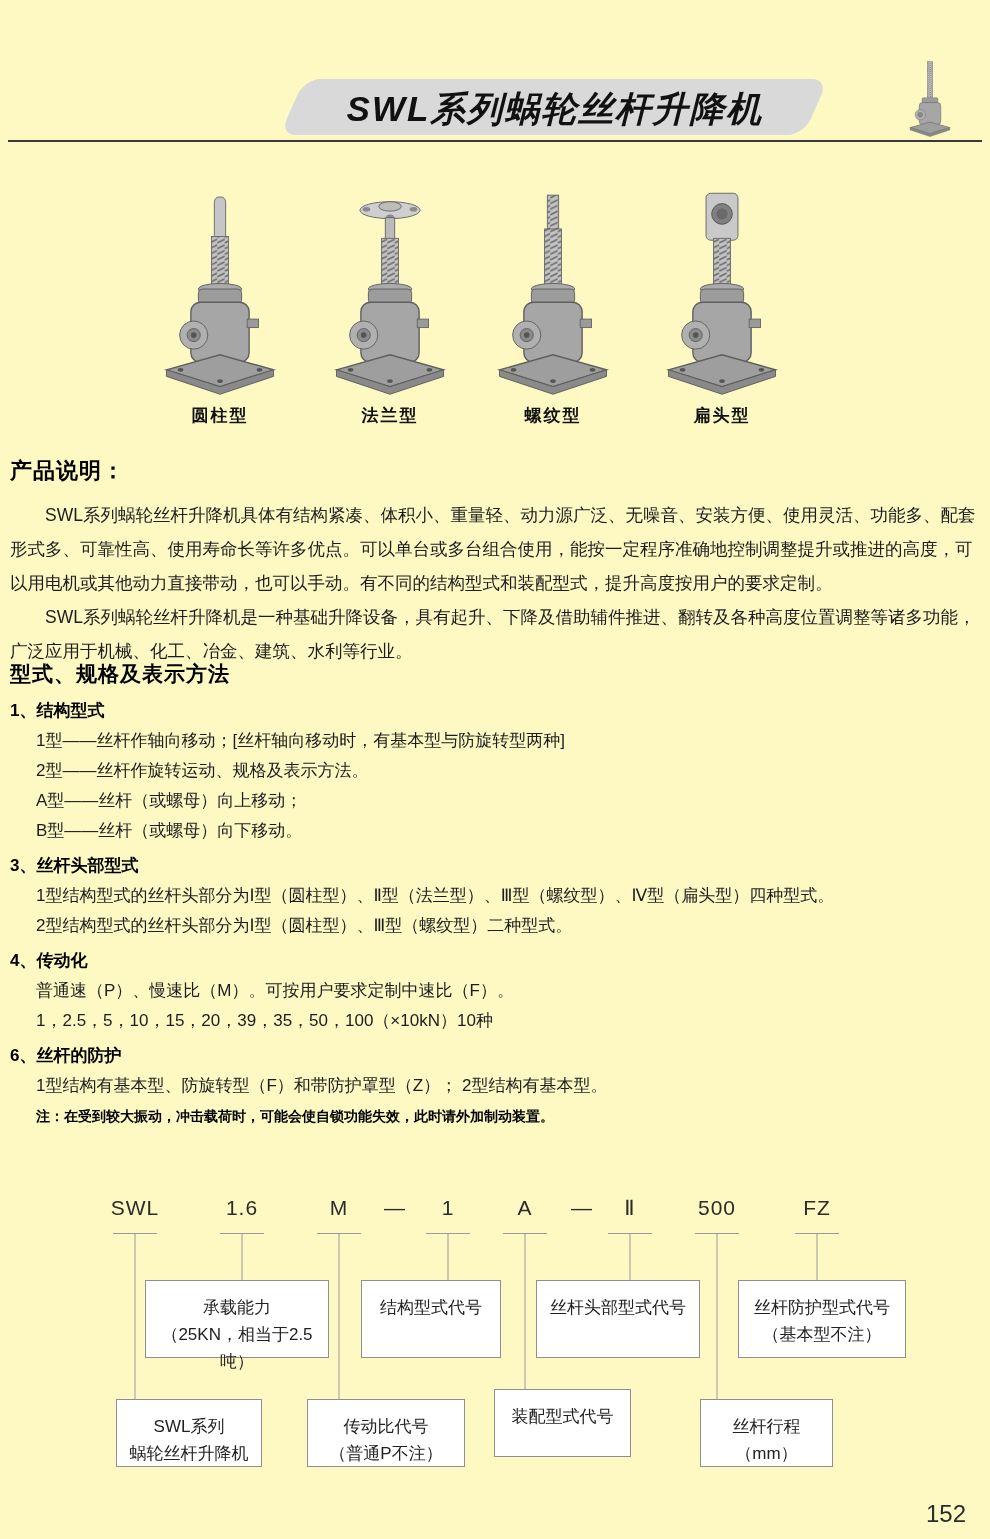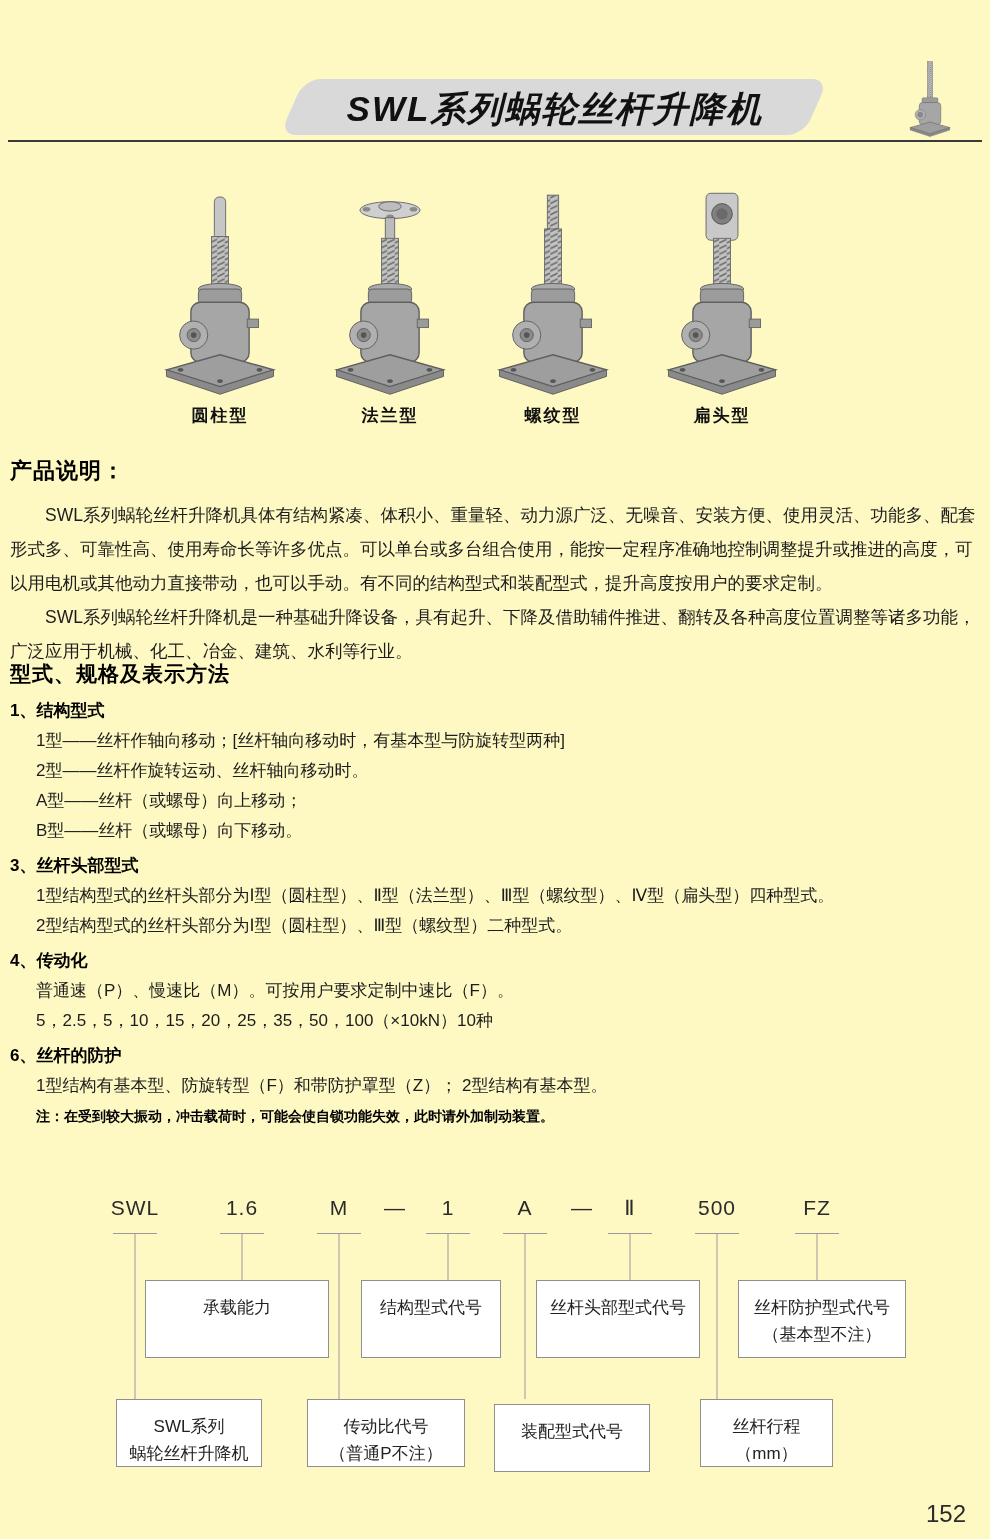--- a/index.html
+++ b/index.html
@@ -163,33 +163,33 @@
     <h2>产品说明：</h2>
     <p>SWL系列蜗轮丝杆升降机具体有结构紧凑、体积小、重量轻、动力源广泛、无噪音、安装方便、使用灵活、功能多、配套形式多、可靠性高、使用寿命长等许多优点。可以单台或多台组合使用，能按一定程序准确地控制调整提升或推进的高度，可以用电机或其他动力直接带动，也可以手动。有不同的结构型式和装配型式，提升高度按用户的要求定制。</p>
     <p>SWL系列蜗轮丝杆升降机是一种基础升降设备，具有起升、下降及借助辅件推进、翻转及各种高度位置调整等诸多功能，广泛应用于机械、化工、冶金、建筑、水利等行业。</p>
   </div>
 
   <div class="spec">
     <h2>型式、规格及表示方法</h2>
 
     <div class="sec-title">1、结构型式</div>
     <div class="sec-line">1型——丝杆作轴向移动；[丝杆轴向移动时，有基本型与防旋转型两种]</div>
-    <div class="sec-line">2型——丝杆作旋转运动、丝杆轴向移动时。</div>
+    <div class="sec-line">2型——丝杆作旋转运动、规格及表示方法。</div>
 
     <div class="sec-line">A型——丝杆（或螺母）向上移动；</div>
     <div class="sec-line">B型——丝杆（或螺母）向下移动。</div>
 
     <div class="sec-title">3、丝杆头部型式</div>
     <div class="sec-line">1型结构型式的丝杆头部分为Ⅰ型（圆柱型）、Ⅱ型（法兰型）、Ⅲ型（螺纹型）、Ⅳ型（扁头型）四种型式。</div>
     <div class="sec-line">2型结构型式的丝杆头部分为Ⅰ型（圆柱型）、Ⅲ型（螺纹型）二种型式。</div>
 
     <div class="sec-title">4、传动化</div>
     <div class="sec-line">普通速（P）、慢速比（M）。可按用户要求定制中速比（F）。</div>
 
-    <div class="sec-line">5，2.5，5，10，15，20，25，35，50，100（×10kN）10种</div>
+    <div class="sec-line">1，2.5，5，10，15，20，39，35，50，100（×10kN）10种</div>
 
     <div class="sec-title">6、丝杆的防护</div>
     <div class="sec-line">1型结构有基本型、防旋转型（F）和带防护罩型（Z）； 2型结构有基本型。</div>
     <div class="sec-note">注：在受到较大振动，冲击载荷时，可能会使自锁功能失效，此时请外加制动装置。</div>
   </div>
 
   <div class="diagram">
 
     <div class="code" style="left:135px">SWL</div>
     <div class="code" style="left:242px">1.6</div>
@@ -216,41 +216,42 @@
     <div class="vline" style="left:630px;top:43px;height:47px"></div>
     <div class="vline" style="left:817px;top:43px;height:47px"></div>
 
     <div class="vline" style="left:135px;top:43px;height:166px"></div>
     <div class="vline" style="left:339px;top:43px;height:166px"></div>
     <div class="vline" style="left:525px;top:43px;height:166px"></div>
     <div class="vline" style="left:717px;top:43px;height:166px"></div>
 
     <div class="dbox" style="left:145px;top:90px;width:184px;height:78px">
       <span>承载能力</span>
+      <span class="l2">（25KN，相当于2.5吨）</span>
     </div>
     <div class="dbox" style="left:361px;top:90px;width:140px;height:78px">
       <span>结构型式代号</span>
     </div>
     <div class="dbox" style="left:536px;top:90px;width:164px;height:78px">
       <span>丝杆头部型式代号</span>
     </div>
     <div class="dbox" style="left:738px;top:90px;width:168px;height:78px">
       <span>丝杆防护型式代号</span>
       <span class="l2">（基本型不注）</span>
     </div>
 
     <div class="dbox" style="left:116px;top:209px;width:146px;height:68px">
       <span>SWL系列</span>
       <span class="l2">蜗轮丝杆升降机</span>
     </div>
     <div class="dbox" style="left:307px;top:209px;width:158px;height:68px">
       <span>传动比代号</span>
       <span class="l2">（普通P不注）</span>
     </div>
-    <div class="dbox" style="left:494px;top:214px;width:156px;height:68px">
+    <div class="dbox" style="left:494px;top:199px;width:137px;height:68px">
       <span>装配型式代号</span>
     </div>
     <div class="dbox" style="left:700px;top:209px;width:133px;height:68px">
       <span>丝杆行程</span>
       <span class="l2">（mm）</span>
     </div>
   </div>
 
   <div class="page-num">152</div>
 

